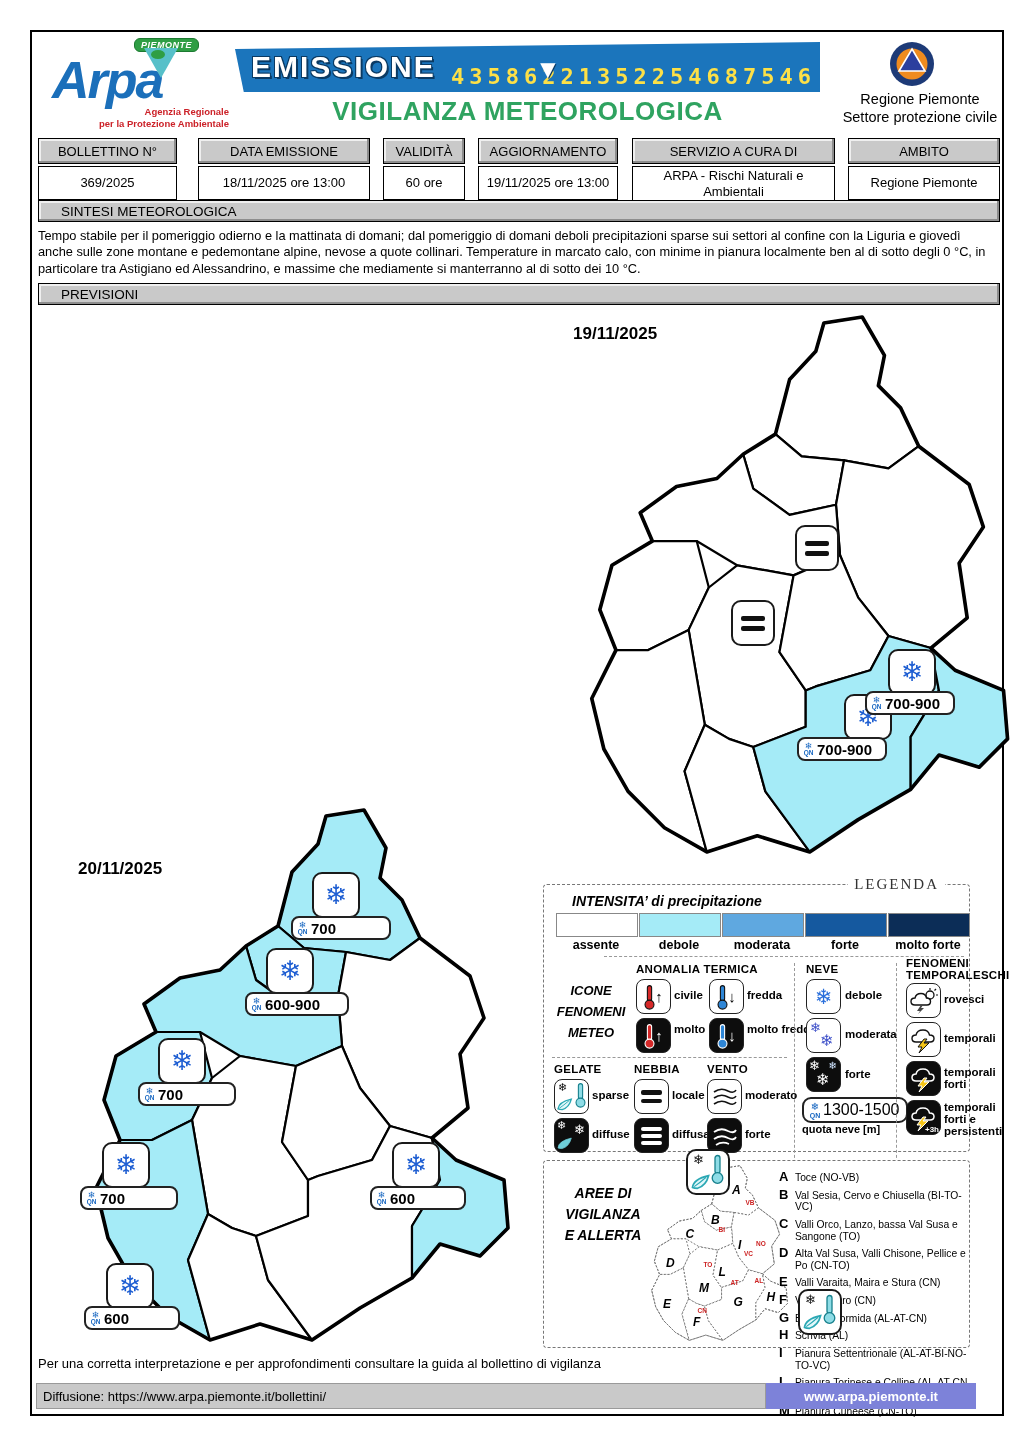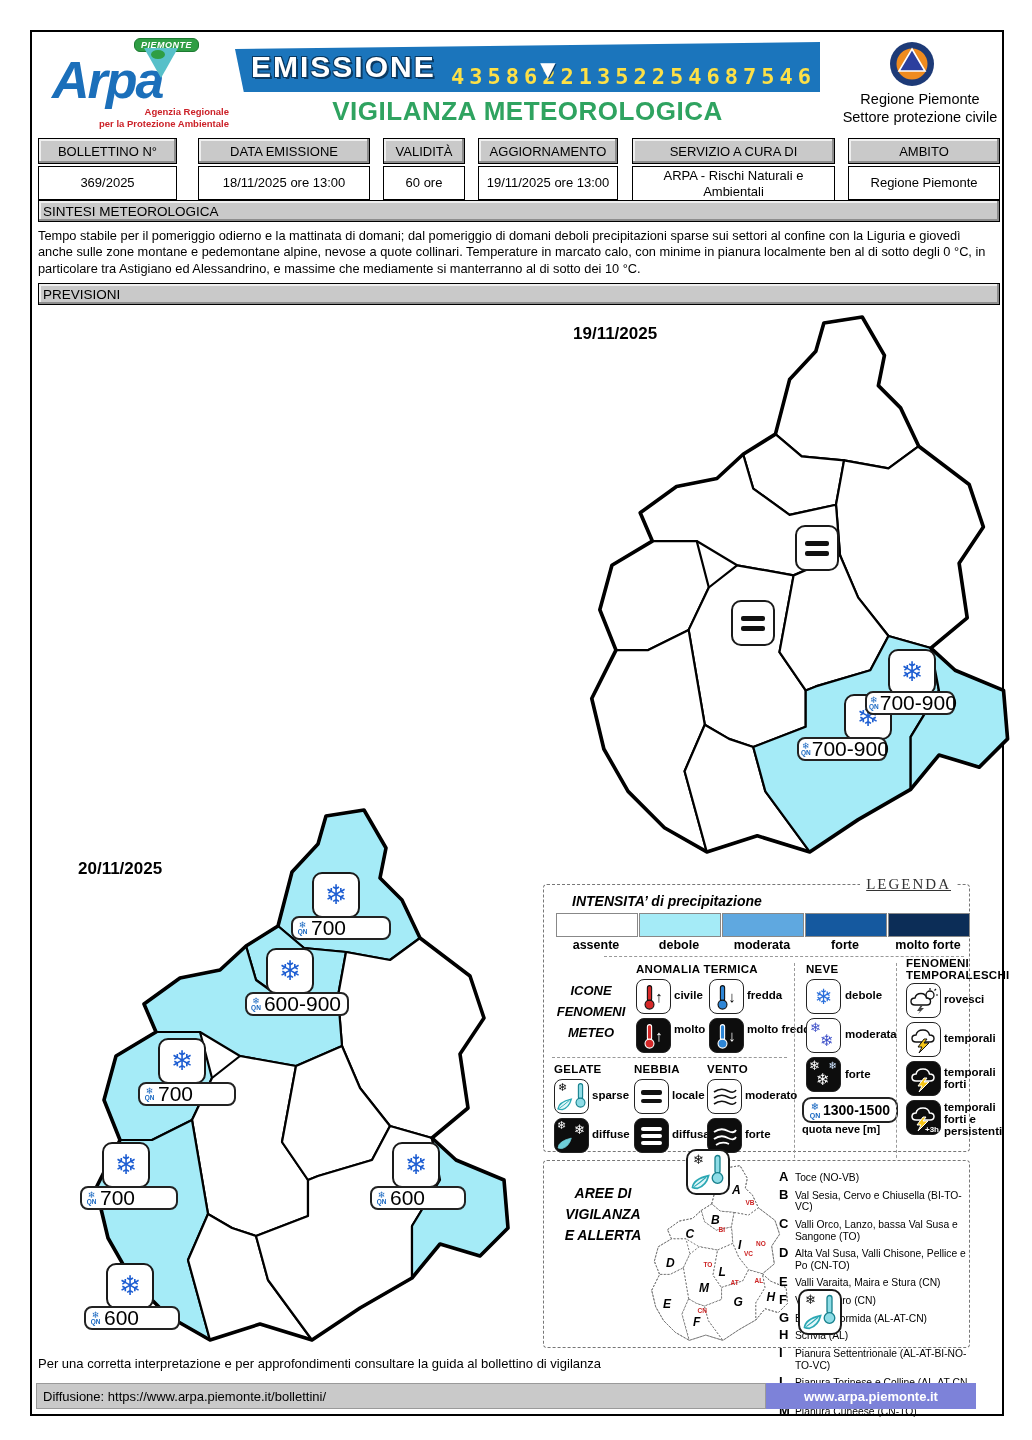--- a/index.html
+++ b/index.html
@@ -38,46 +38,46 @@
 
   
   .info-col{position:absolute;top:138px;}
   .info-head{height:24px;background:#c9c9c9;border:1px solid #000;
      box-shadow:inset -2px -2px 0 #8d8d8d,inset 2px 2px 0 #efefef;
      display:flex;align-items:center;justify-content:center;font-size:13px;}
   .info-val{margin-top:2px;min-height:34px;background:#fff;border:1px solid #000;
      display:flex;align-items:center;justify-content:center;font-size:13px;text-align:center;line-height:1.2;padding:1px 2px;box-sizing:border-box;}
   .secbar{left:38px;width:962px;height:22px;background:#c9c9c9;border:1px solid #000;
      box-shadow:inset -2px -2px 0 #8d8d8d,inset 2px 2px 0 #efefef;
-     display:flex;align-items:center;font-size:13.5px;padding-left:4px;box-sizing:border-box;}
+     display:flex;align-items:center;font-size:13.5px;padding-left:22px;box-sizing:border-box;}
   .sintesi-text{left:38px;top:228px;width:958px;font-size:12.8px;line-height:1.28;}
 
   
   .map-box{position:absolute;}
   .map-title{position:absolute;font-size:17px;font-weight:bold;line-height:1.3;z-index:5;}
   .micon{position:absolute;background:#fff;border:2.5px solid #1a1a1a;border-radius:10px;
          display:flex;align-items:center;justify-content:center;z-index:6;}
   .snowbox{width:44px;height:42px;}
   .snowbox .flake{font-size:27px;color:#1e5ed2;line-height:1;}
   .fogbox{width:40px;height:42px;flex-direction:column;gap:5px;}
   .fogbox .bar{width:24px;height:5px;background:#111;border-radius:2px;}
   .gelbox{width:40px;height:42px;position:relative;}
   .gelbox .gflake{position:absolute;left:5px;top:2px;font-size:13px;color:#111;line-height:1;}
   .gelbox .gtherm{position:absolute;right:4px;top:3px;width:13px;height:30px;}
   .gelbox .gleaf{position:absolute;left:2px;bottom:3px;width:22px;height:17px;}
   .pill{position:absolute;height:20px;background:#fff;border:2px solid #222;border-radius:8px;
         display:flex;align-items:center;padding:0 6px 0 2px;z-index:7;}
   .pill .qn{display:flex;flex-direction:column;align-items:center;color:#1565c0;width:15px;line-height:1;}
   .pill .qn .qf{font-size:9px;} .pill .qn .qt{font-size:6.5px;font-weight:bold;margin-top:-1px;}
-  .pill .qv{font-size:21px;font-weight:normal;margin-left:1px;white-space:nowrap;}
+  .pill .qv{font-size:15px;font-weight:bold;margin-left:1px;white-space:nowrap;}
 
   
   .dashbox{border:1.5px dashed #777;border-radius:4px;background:#fff;}
-  .leg-title{position:absolute;right:12px;top:-9px;background:#fff;padding:0 6px;
-       font-size:15px;color:#333;letter-spacing:2px;font-family:"Liberation Serif",serif;text-decoration:underline;}
+  .leg-title{position:absolute;right:24px;top:-9px;background:#fff;padding:0 6px;
+       font-size:15px;color:#333;letter-spacing:2px;font-family:"Liberation Serif",serif;}
   .int-title{position:absolute;left:28px;top:8px;font-size:14px;font-weight:bold;font-style:italic;}
   .swatch{position:absolute;top:28px;width:80px;height:22px;border:1px solid #888;}
   .swlabel{position:absolute;top:53px;width:80px;text-align:center;font-size:12.5px;font-weight:bold;}
   .lg-h{position:absolute;font-size:11.5px;font-weight:bold;letter-spacing:.3px;}
   .lbox{position:absolute;width:33px;height:33px;background:#fff;border:1.8px solid #222;border-radius:8px;
         display:flex;align-items:center;justify-content:center;position:absolute;}
   .lbox.dark{background:#0d0d0d;}
   .llab{position:absolute;font-size:11.5px;font-weight:bold;line-height:1.05;}
   .icone-lbl{position:absolute;left:8px;top:96px;width:78px;text-align:center;
         font-size:13px;font-weight:bold;font-style:italic;line-height:1.6;}
@@ -390,21 +390,21 @@
       <span style="position:absolute;left:2px;top:0;font-size:13px;color:#fff">❄</span>
       <span style="position:absolute;right:3px;top:2px;font-size:10px;color:#cfe4ff">❄</span>
       <span style="position:absolute;left:9px;top:12px;font-size:16px;color:#fff">❄</span>
     </div>
     <div class="llab" style="left:301px;top:183px">forte</div>
     <div class="qpill" style="left:258px;top:212px">
       <span class="qn" style="display:flex;flex-direction:column;align-items:center;color:#1565c0;width:16px;line-height:1">
         <span style="font-size:10px">❄</span>
           <span style="font-size:7px;font-weight:bold">QN</span>
       </span>
-      <span style="font-size:14px;font-weight:bold">1300-1500</span>
+      <span style="font-size:16px;font-weight:normal">1300-1500</span>
     </div>
     <div class="qcap" style="left:258px;top:238px">quota neve [m]</div>
 
     <div class="dashvline" style="left:352px;top:78px;height:205px"></div>
     <div class="lg-h" style="left:362px;top:72px">
       <div>FENOMENI</div>
         <div>TEMPORALESCHI</div>
     </div>
     <div class="lbox" style="left:362px;top:98px">
       <svg width="28" height="26" viewBox="0 0 28 26">

